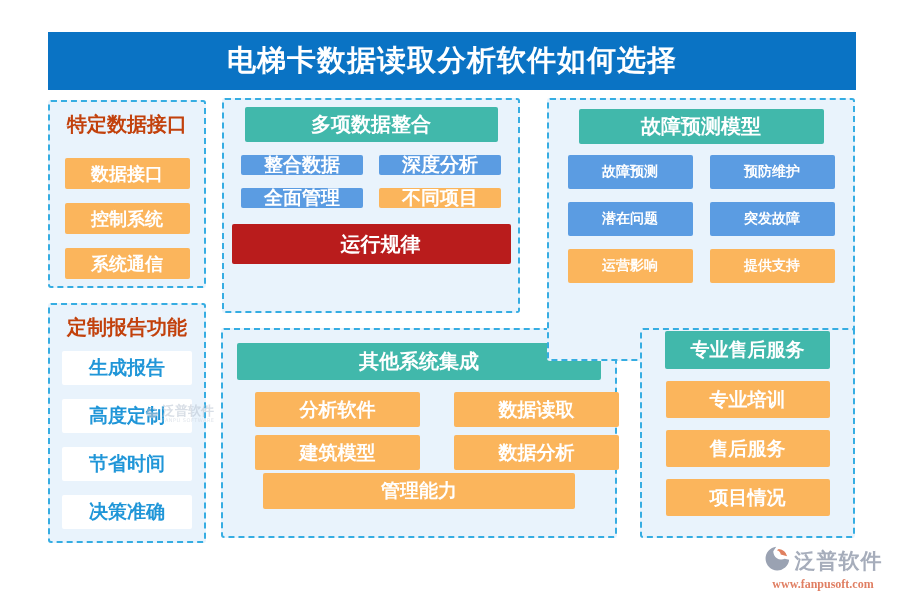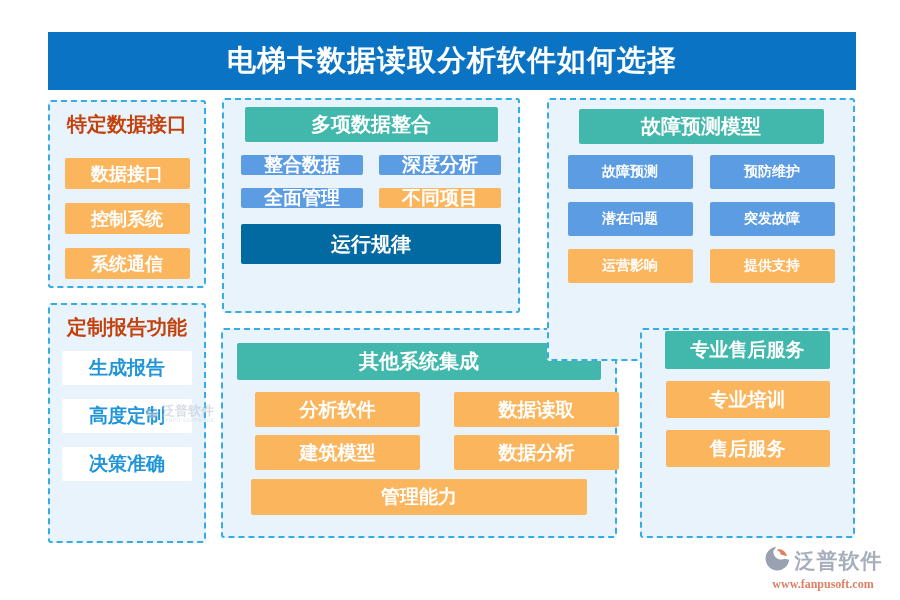--- a/index.html
+++ b/index.html
@@ -40,37 +40,37 @@
   #p4 .teal-hdr{width:364px;height:37px;margin-top:13px;}
   #p5 .teal-hdr{width:245px;height:35px;margin-top:9px;}
   #p6 .teal-hdr{width:165px;height:38px;margin-top:1px;font-size:19px;}
 
   .chip{
     display:flex;align-items:center;justify-content:center;
     font-weight:bold;color:#ffffff;font-size:19px;border-radius:2px;white-space:nowrap;
   }
   .chip.blue{background:#5b9ce2;}
   .chip.orange{background:#fbb55c;}
-  .chip.deep{background:#0369a1;}
+  .chip.deep{background:#b91c1c;padding-left:19px;}
   .chip.white{background:#ffffff;color:#2096d8;}
 
   .col{display:flex;flex-direction:column;align-items:center;}
   #p1 .col{gap:14px;margin-top:20px;}
   #p1 .chip{width:125px;height:31px;font-size:18px;}
   #p2 .col{gap:14px;margin-top:10px;}
   #p2 .chip{width:130px;height:34px;}
 
   .grid{display:grid;}
   #p3 .grid{grid-template-columns:122px 122px;column-gap:16px;row-gap:13px;margin-top:13px;}
   #p3 .grid .chip{height:20px;}
   #p3 .wide{width:260px;height:40px;margin-top:16px;font-size:20px;}
 
   #p4 .grid{grid-template-columns:165px 165px;column-gap:34px;row-gap:8px;margin-top:12px;padding-left:36px;}
   #p4 .grid .chip{height:35px;}
-  #p4 .wide{width:336px;height:36px;margin-top:9px;}
+  #p4 .wide{width:312px;height:36px;margin-top:3px;}
 
   #p5 .grid{grid-template-columns:125px 125px;column-gap:17px;row-gap:13px;margin-top:11px;}
   #p5 .grid .chip{height:34px;font-size:14px;}
 
   #p6 .col{gap:12px;margin-top:12px;}
   #p6 .chip{width:164px;height:37px;}
 
   
   .watermark{
     position:absolute;left:146px;top:404px;z-index:6;
@@ -106,20 +106,21 @@
       <div class="chip orange">控制系统</div>
       <div class="chip orange">系统通信</div>
     </div>
   </div>
 
   <div class="panel" id="p2">
     <div class="plain-hdr">定制报告功能</div>
     <div class="col">
       <div class="chip white">生成报告</div>
       <div class="chip white">高度定制</div>
+      <div class="chip white">节省时间</div>
       <div class="chip white">决策准确</div>
     </div>
   </div>
 
   <div class="panel" id="p3">
     <div class="teal-hdr">多项数据整合</div>
     <div class="grid">
       <div class="chip blue">整合数据</div>
       <div class="chip blue">深度分析</div>
       <div class="chip blue">全面管理</div>
@@ -149,20 +150,21 @@
       <div class="chip orange">运营影响</div>
       <div class="chip orange">提供支持</div>
     </div>
   </div>
 
   <div class="panel" id="p6">
     <div class="teal-hdr">专业售后服务</div>
     <div class="col">
       <div class="chip orange">专业培训</div>
       <div class="chip orange">售后服务</div>
+      <div class="chip orange">项目情况</div>
     </div>
   </div>
 
   <div class="watermark">
     <span>
       <svg width="13" height="13" viewBox="0 0 32 32">
         <path fill="#bdc7d4" d="M14.5 2.2 A14 14 0 1 0 29.8 17.5 L24.6 16.2 A9.5 9.5 0 0 1 11 7.4 Z"></path>
         <path fill="#c9d2dd" d="M17.5 4.6 A11.5 11.5 0 0 1 27.4 13.2 L19.8 11.3 A6 6 0 0 0 15.2 6.1 Z"></path>
       </svg>
     </span>

